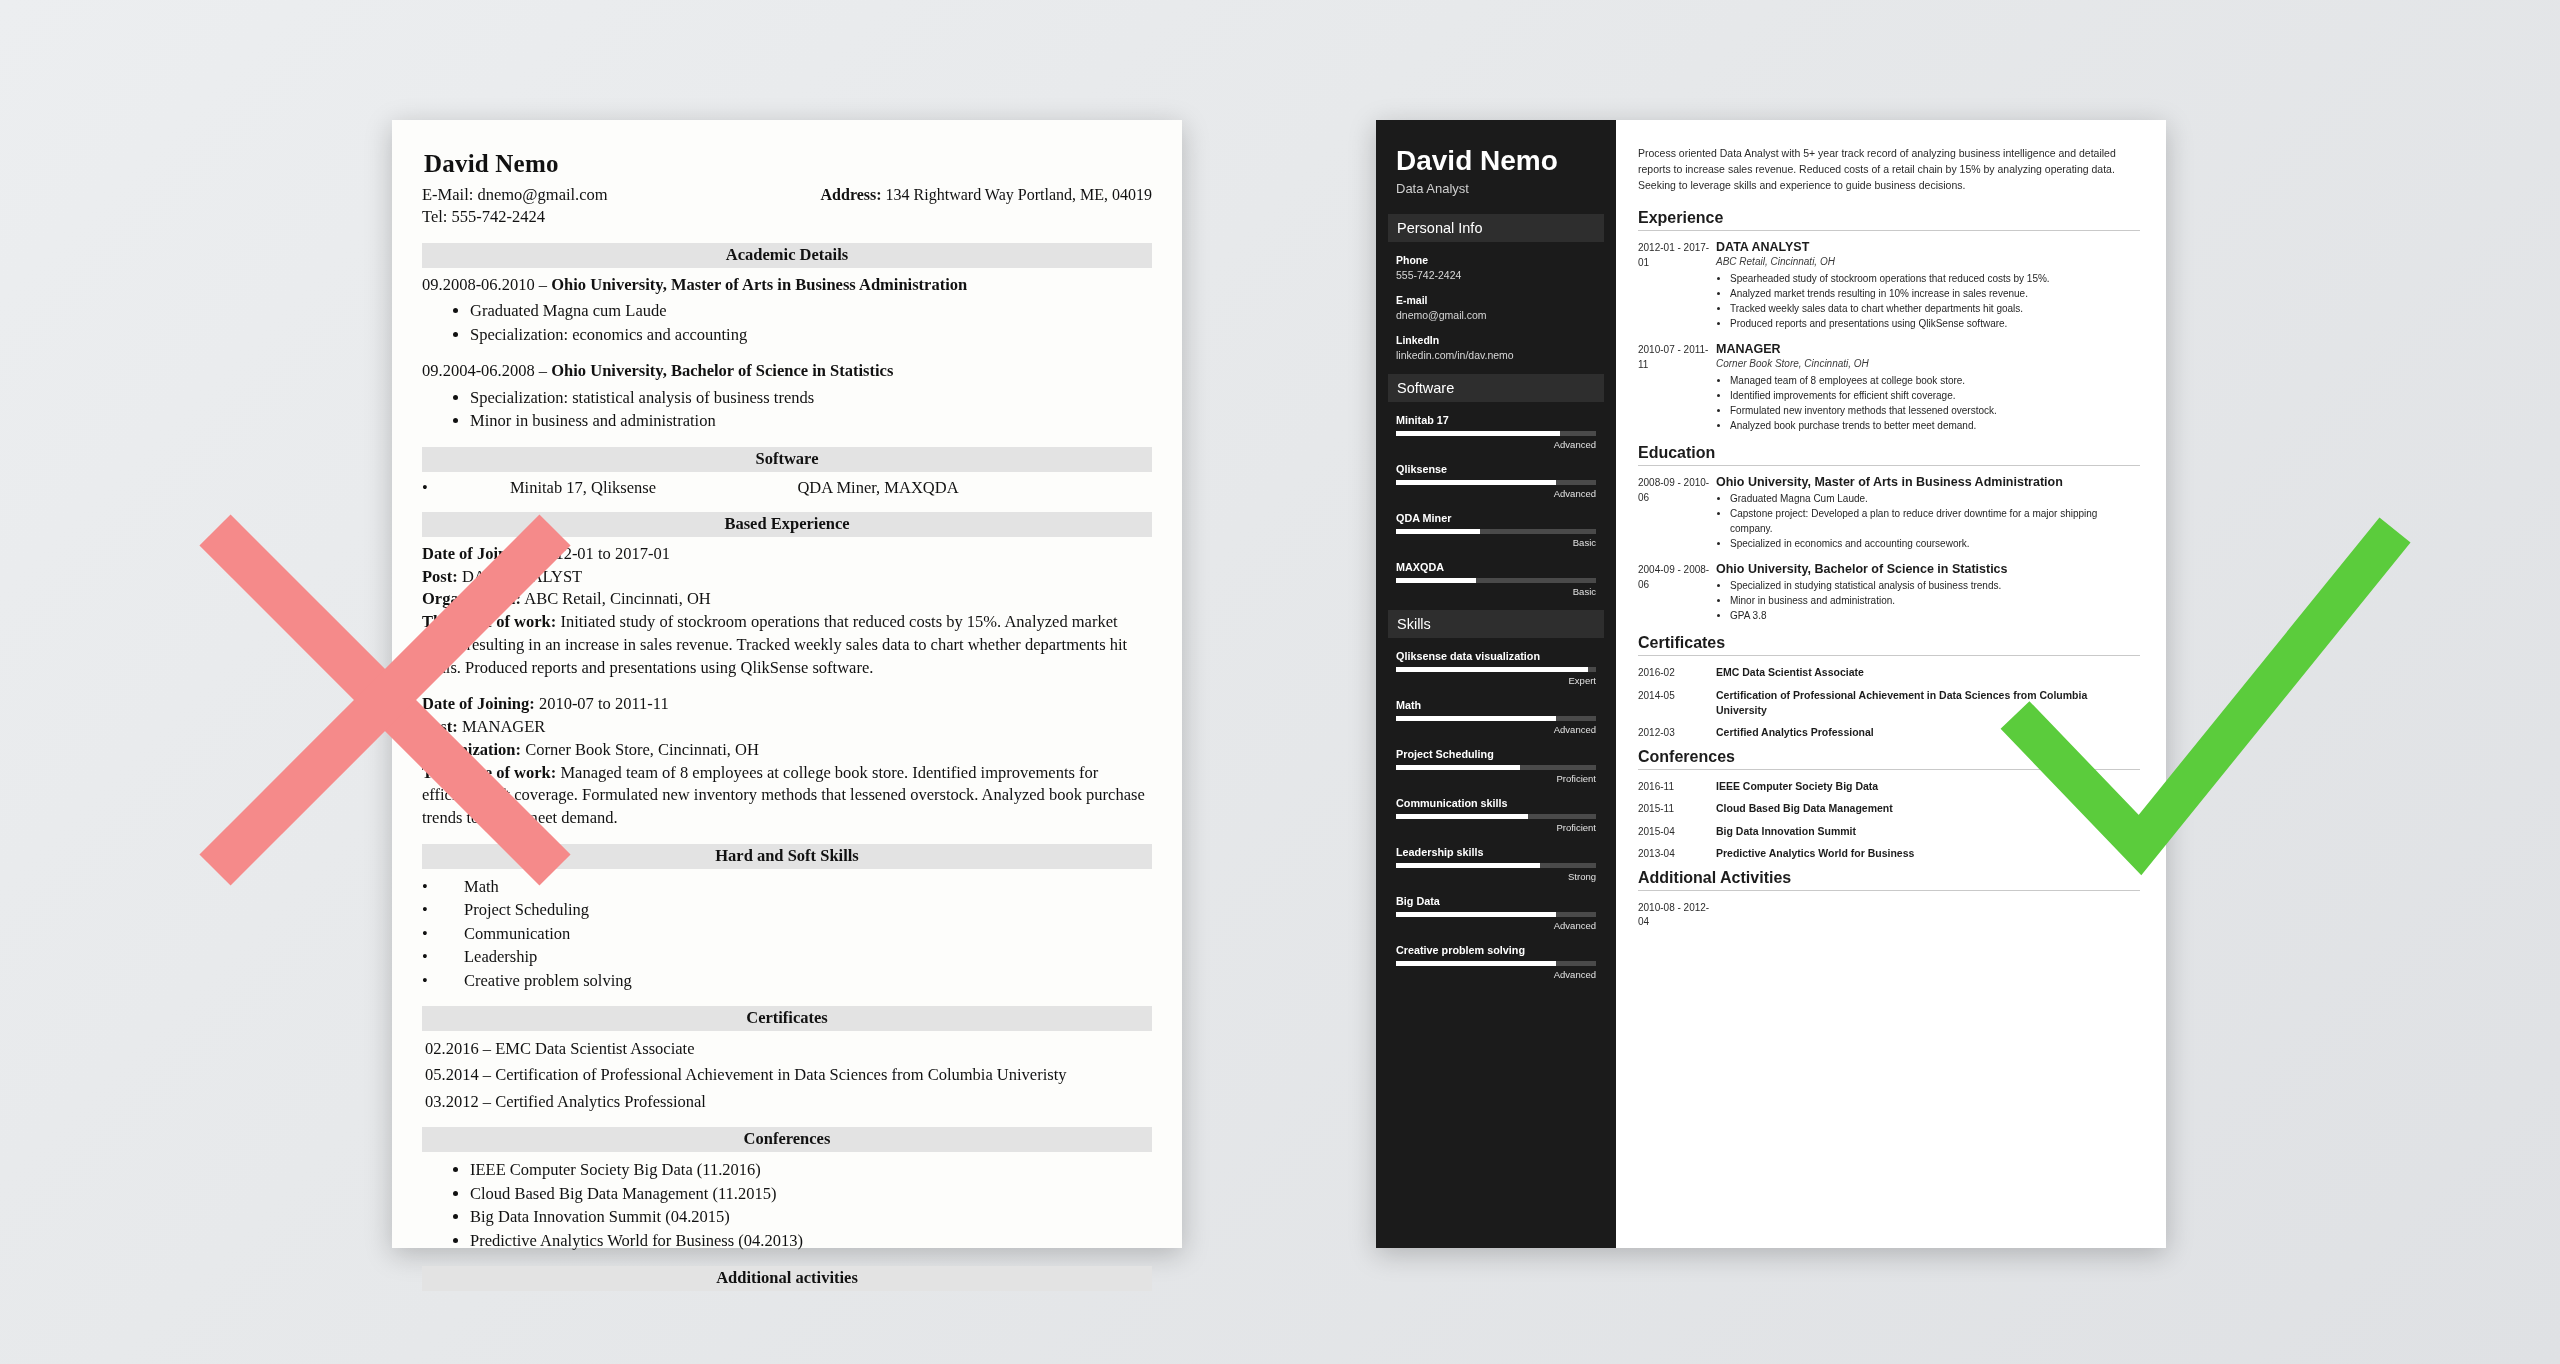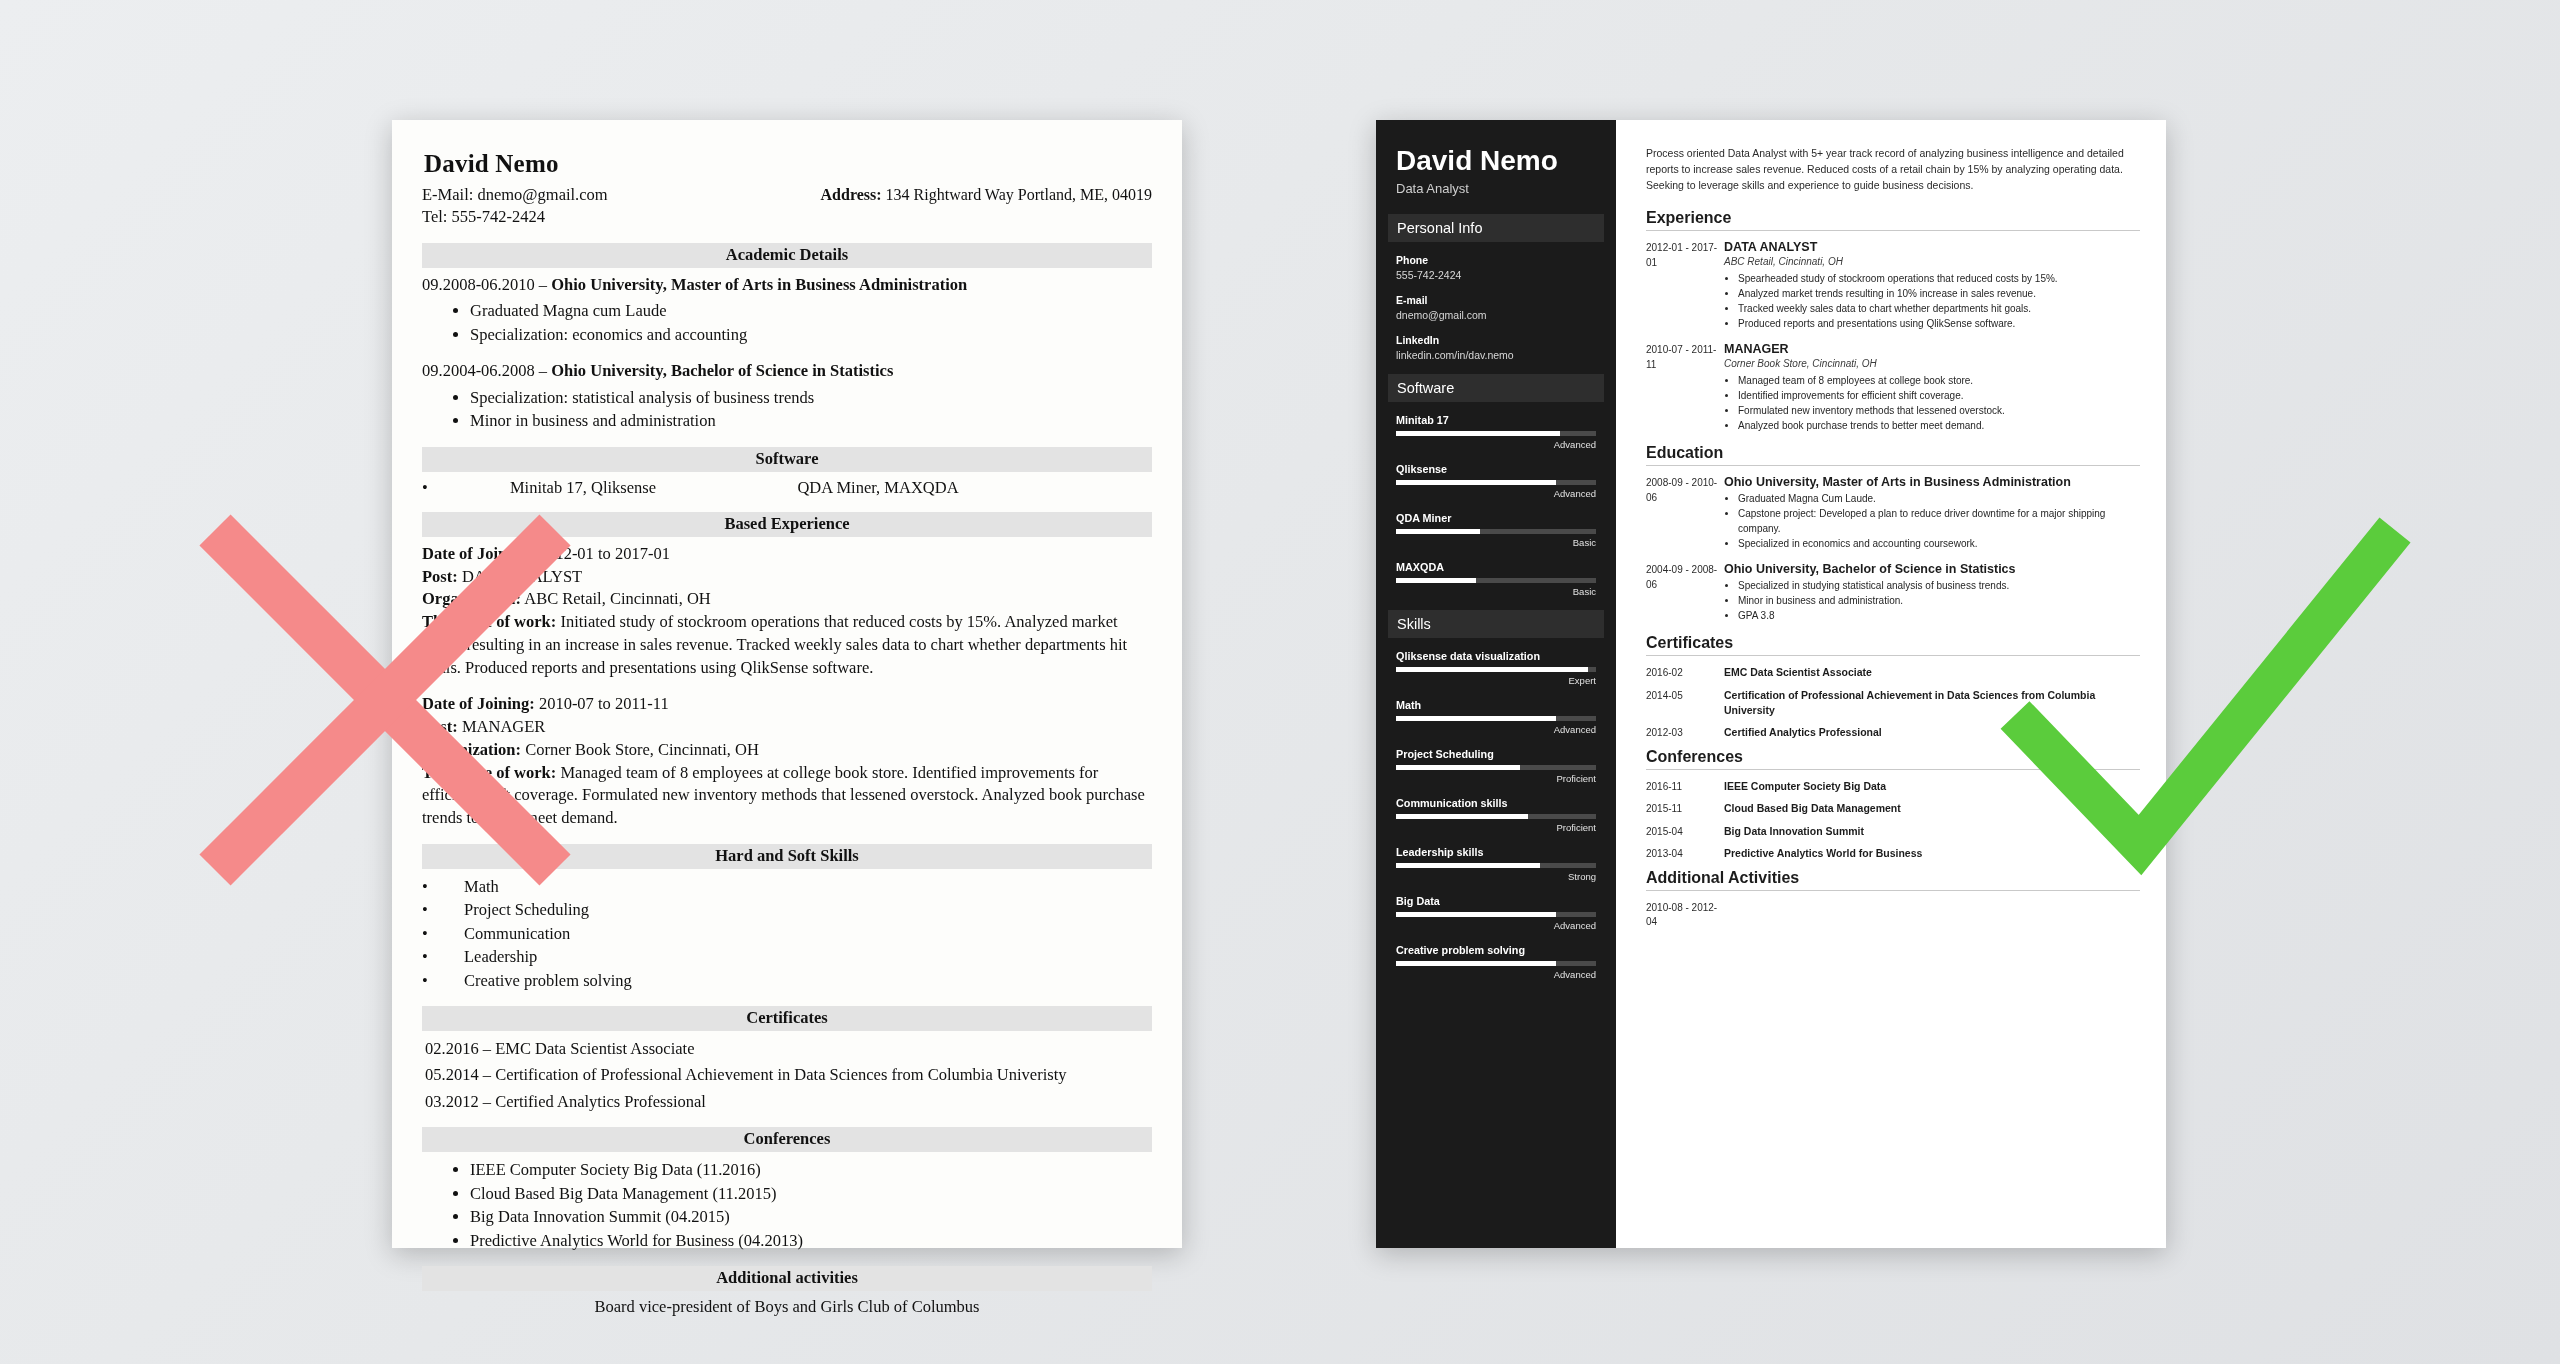--- a/index.html
+++ b/index.html
@@ -45,21 +45,21 @@
   
   #good-resume{
     position:absolute;left:1376px;top:120px;width:790px;height:1128px;
     background:#ffffff;box-shadow:0 6px 26px rgba(0,0,0,.22);
     display:flex;box-sizing:border-box;
   }
   .good-left{
     width:240px;background:#1b1b1b;color:#fff;box-sizing:border-box;
     padding:26px 20px 20px 20px;
   }
-  .good-right{flex:1;box-sizing:border-box;padding:26px 26px 20px 30px;color:#1c1c1c;}
+  .good-right{flex:1;box-sizing:border-box;padding:26px 26px 20px 22px;color:#1c1c1c;}
   .g-name{font-size:28px;font-weight:bold;line-height:1.05;margin:0;}
   .g-role{font-size:13px;color:#cfcfcf;margin:6px 0 18px 0;}
   .g-sidebar-head{
     background:#2e2e2e;font-size:14.5px;font-weight:normal;padding:6px 9px;margin:0 -8px 12px -8px;
   }
   .g-field-label{font-size:10.5px;font-weight:bold;margin:0 0 3px 0;}
   .g-field-val{font-size:10.5px;color:#d8d8d8;margin:0 0 13px 0;word-break:break-all;}
   .g-skill{margin-bottom:13px;}
   .g-skill .nm{font-size:10.8px;font-weight:bold;margin-bottom:5px;}
   .g-bar{height:5px;background:#4a4a4a;position:relative;}
@@ -171,21 +171,20 @@
 
     <div class="bad-section">Conferences</div>
     <ul class="bad-ul">
       <li>IEEE Computer Society Big Data (11.2016)</li>
       <li>Cloud Based Big Data Management (11.2015)</li>
       <li>Big Data Innovation Summit (04.2015)</li>
       <li>Predictive Analytics World for Business (04.2013)</li>
     </ul>
 
     <div class="bad-section">Additional activities</div>
-    <div class="bad-center">Board vice-president of Boys and Girls Club of Columbus</div>
   </div>
 </div>
 
 <div id="good-resume">
   <div class="good-left">
     <div class="g-name">David Nemo</div>
     <div class="g-role">Data Analyst</div>
 
     <div class="g-sidebar-head">Personal Info</div>
     <div>

